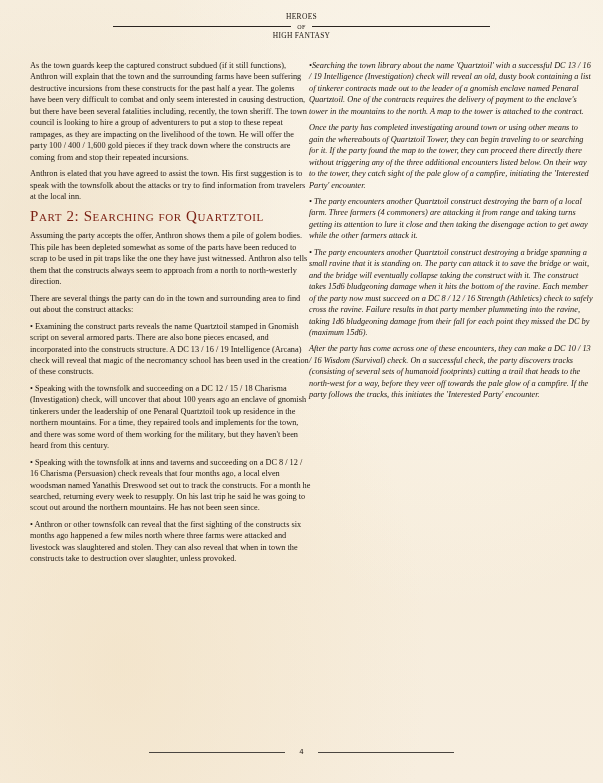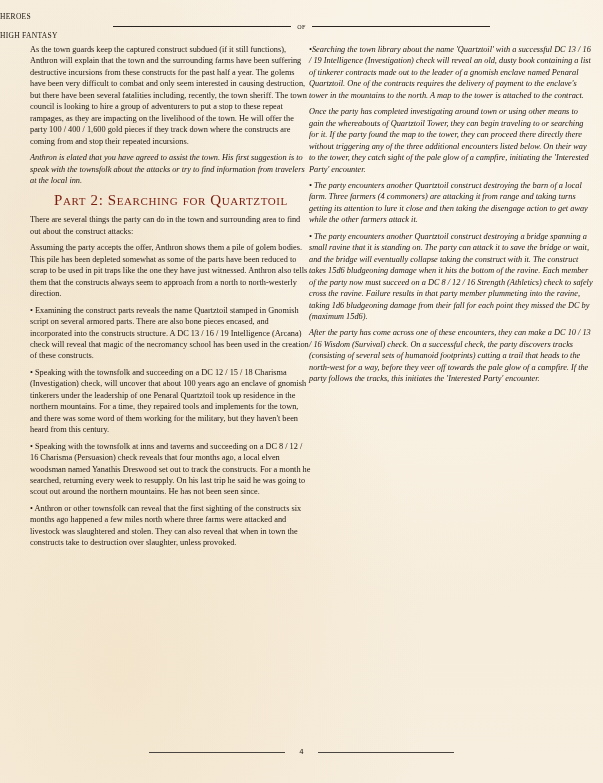--- a/index.html
+++ b/index.html
@@ -10,42 +10,42 @@
         radial-gradient(ellipse at 20% 85%, rgba(240,222,190,0.55) 0%, rgba(240,222,190,0) 45%),
         radial-gradient(ellipse at 75% 25%, rgba(252,248,240,0.8) 0%, rgba(252,248,240,0) 50%),
         radial-gradient(ellipse at 10% 30%, rgba(236,220,192,0.45) 0%, rgba(236,220,192,0) 40%),
         linear-gradient(180deg, #f7efe0 0%, #f6ecda 60%, #f7eedf 100%);
       font-family: "Liberation Serif", "DejaVu Serif", serif;
       color: #1c1510;
       position: relative;
     }
     .page-header {
       position: absolute; left: 0; top: 12px; width: 603px;
-      font-size: 7.5px; letter-spacing: 0.3px;
+      text-align: center; font-size: 7.5px; letter-spacing: 0.3px;
       line-height: 10px; color: #1a140f;
     }
     .header-title-top, .header-title-bottom { display: block; }
     .header-of-row {
       display: flex; align-items: center; justify-content: center;
       height: 9px;
     }
     .header-rule { height: 1px; background: #2a2420; width: 178px; }
     .header-of { font-size: 6px; padding: 0 6px; }
     .column {
-      position: absolute; top: 44px; width: 282px;
+      position: absolute; top: 60px; width: 282px;
       font-size: 8.3px; line-height: 11.45px;
     }
     .col-left { left: 30px; }
     .col-right { left: 309px; width: 285px; font-style: italic; }
     p { margin: 0 0 5px 0; }
-    .italic { font-style: italic; }
+    .italic { }
     .section-heading {
       color: #7a1f12; font-size: 15px; line-height: 17px;
       font-variant: small-caps; letter-spacing: 0.6px;
-      margin: 6px 0 5px 0; font-weight: normal; text-align: center;
+      margin: 6px 0 5px 0; font-weight: normal;
     }
     .footer {
       position: absolute; left: 0; top: 748px; width: 603px;
       display: flex; align-items: center; justify-content: center;
     }
     .footer-rule { height: 1px; background: #4a4540; width: 136px; }
     .page-number { font-size: 7px; padding: 0 14px; font-family: "DejaVu Sans", sans-serif; }
   </style>
 </head>
 <body>
@@ -57,22 +57,22 @@
     <span class="header-of">OF</span>
     <span class="header-rule"></span>
   </div>
   <span class="header-title-bottom">HIGH FANTASY</span>
 </div>
 
 <div class="column col-left">
   <p>As the town guards keep the captured construct subdued (if it still functions), Anthron will explain that the town and the surrounding farms have been suffering destructive incursions from these constructs for the past half a year. The golems have been very difficult to combat and only seem interested in causing destruction, but there have been several fatalities including, recently, the town sheriff. The town council is looking to hire a group of adventurers to put a stop to these repeat rampages, as they are impacting on the livelihood of the town. He will offer the party 100 / 400 / 1,600 gold pieces if they track down where the constructs are coming from and stop their repeated incursions.</p>
   <p class="italic">Anthron is elated that you have agreed to assist the town. His first suggestion is to speak with the townsfolk about the attacks or try to find information from travelers at the local inn.</p>
   <h2 class="section-heading">Part 2: Searching for Quartztoil</h2>
+  <p>Assuming the party accepts the offer, Anthron shows them a pile of golem bodies. This pile has been depleted somewhat as some of the parts have been reduced to scrap to be used in pit traps like the one they have just witnessed. Anthron also tells them that the constructs always seem to approach from a north to north-westerly direction.</p>
   <p>There are several things the party can do in the town and surrounding area to find out about the construct attacks:</p>
-  <p>Assuming the party accepts the offer, Anthron shows them a pile of golem bodies. This pile has been depleted somewhat as some of the parts have been reduced to scrap to be used in pit traps like the one they have just witnessed. Anthron also tells them that the constructs always seem to approach from a north to north-westerly direction.</p>
   <p>• Examining the construct parts reveals the name Quartztoil stamped in Gnomish script on several armored parts. There are also bone pieces encased, and incorporated into the constructs structure. A DC 13 / 16 / 19 Intelligence (Arcana) check will reveal that magic of the necromancy school has been used in the creation of these constructs.</p>
   <p>• Speaking with the townsfolk and succeeding on a DC 12 / 15 / 18 Charisma (Investigation) check, will uncover that about 100 years ago an enclave of gnomish tinkerers under the leadership of one Penaral Quartztoil took up residence in the northern mountains. For a time, they repaired tools and implements for the town, and there was some word of them working for the military, but they haven't been heard from this century.</p>
   <p>• Speaking with the townsfolk at inns and taverns and succeeding on a DC 8 / 12 / 16 Charisma (Persuasion) check reveals that four months ago, a local elven woodsman named Yanathis Dreswood set out to track the constructs. For a month he searched, returning every week to resupply. On his last trip he said he was going to scout out around the northern mountains. He has not been seen since.</p>
   <p>• Anthron or other townsfolk can reveal that the first sighting of the constructs six months ago happened a few miles north where three farms were attacked and livestock was slaughtered and stolen. They can also reveal that when in town the constructs take to destruction over slaughter, unless provoked.</p>
 </div>
 
 <div class="column col-right">
   <p>•Searching the town library about the name 'Quartztoil' with a successful DC 13 / 16 / 19 Intelligence (Investigation) check will reveal an old, dusty book containing a list of tinkerer contracts made out to the leader of a gnomish enclave named Penaral Quartztoil. One of the contracts requires the delivery of payment to the enclave's tower in the mountains to the north. A map to the tower is attached to the contract.</p>
   <p>Once the party has completed investigating around town or using other means to gain the whereabouts of Quartztoil Tower, they can begin traveling to or searching for it. If the party found the map to the tower, they can proceed there directly there without triggering any of the three additional encounters listed below. On their way to the tower, they catch sight of the pale glow of a campfire, initiating the 'Interested Party' encounter.</p>
   <p>• The party encounters another Quartztoil construct destroying the barn of a local farm. Three farmers (4 commoners) are attacking it from range and taking turns getting its attention to lure it close and then taking the disengage action to get away while the other farmers attack it.</p>

